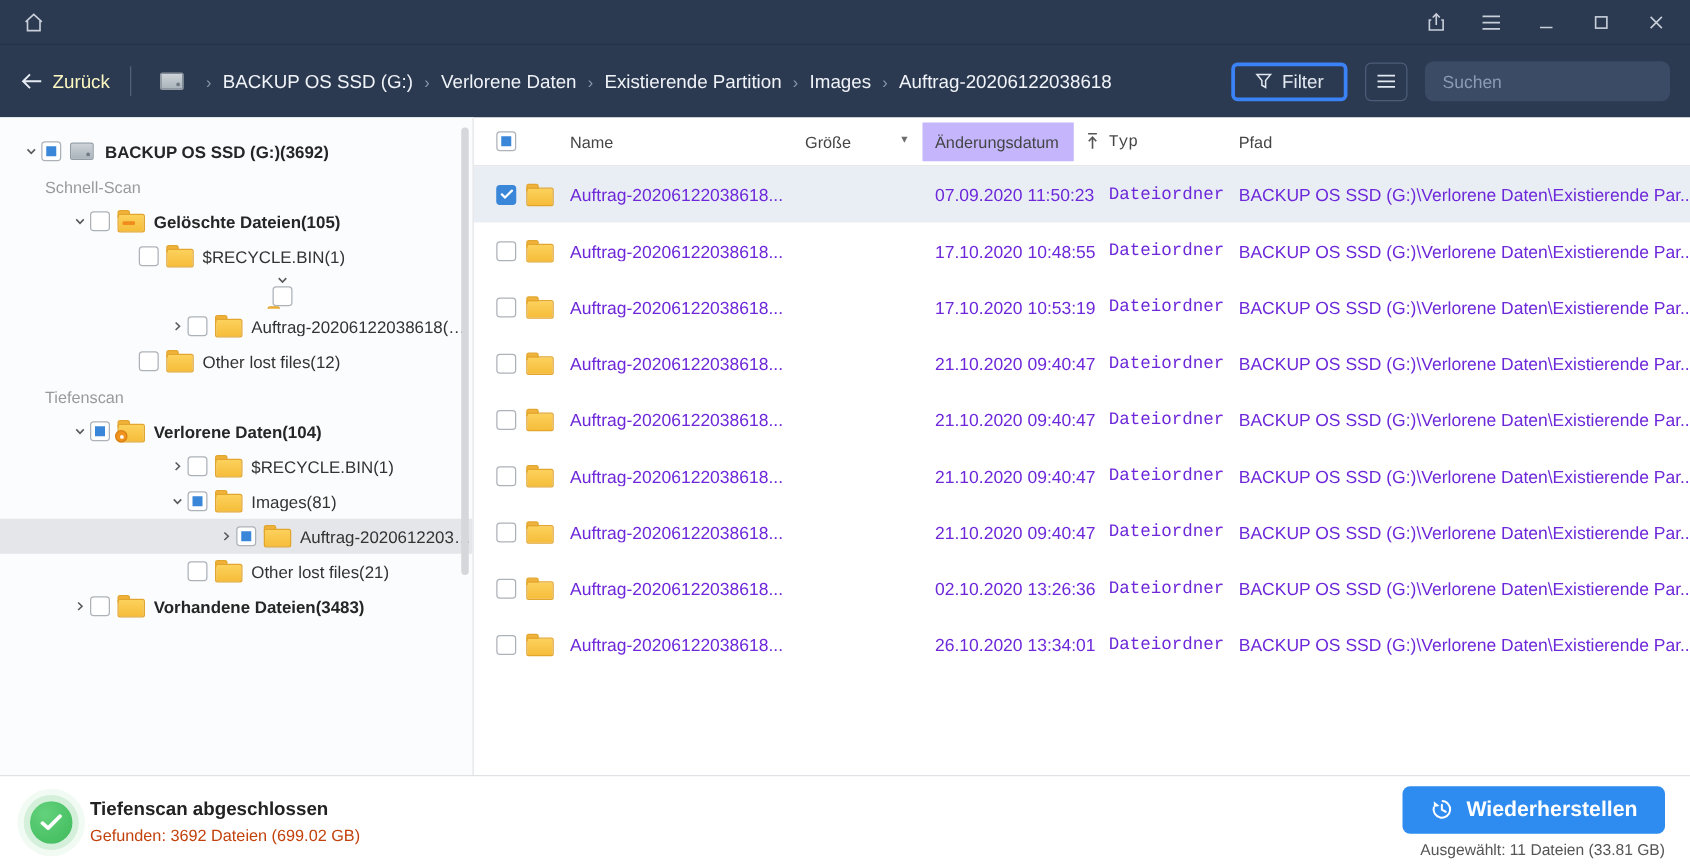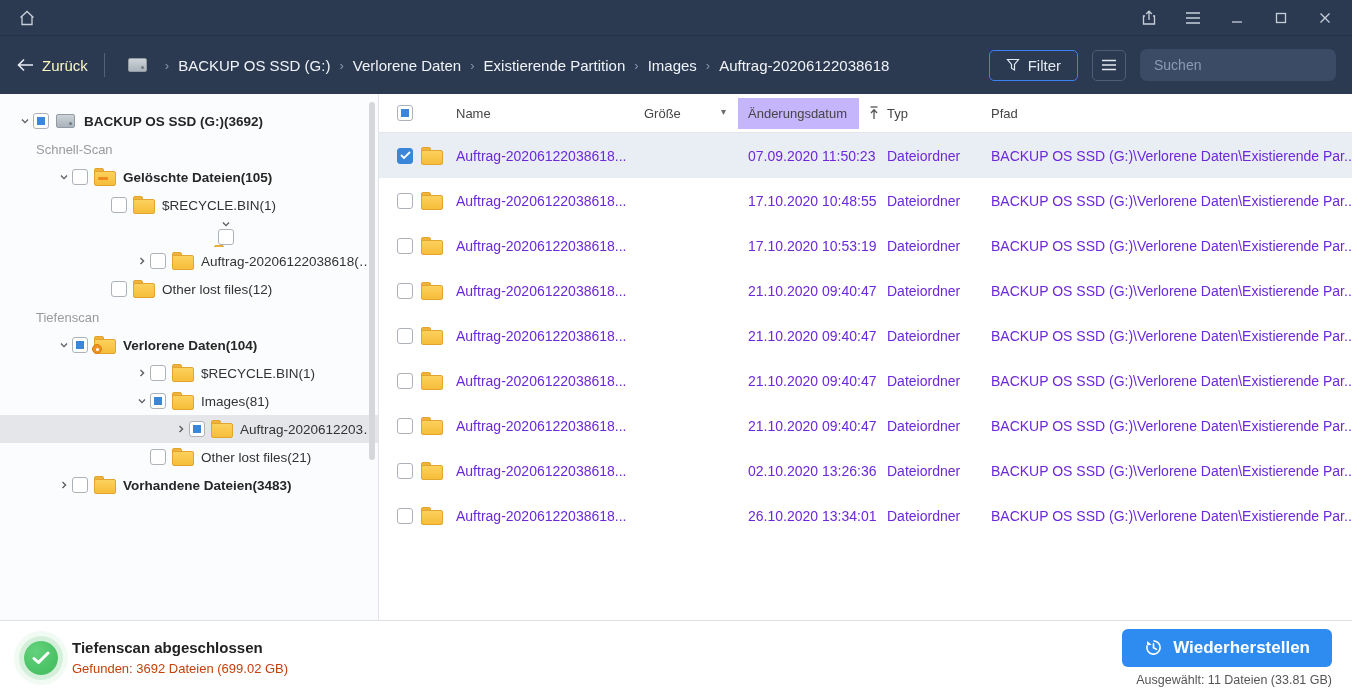--- a/index.html
+++ b/index.html
@@ -15,21 +15,21 @@
 
   
   .navbar { height:58px; background:#2b3a51; display:flex; align-items:center;
     padding:0 16px; color:#eef2f8; }
   .back { display:flex; align-items:center; gap:8px; font-size:15px; color:#fef9c3; }
   .nav-divider { width:1px; height:24px; background:#52617b; margin:0 16px; }
   .breadcrumb { display:flex; align-items:center; gap:9px; font-size:15px; flex:1; min-width:0; }
   .crumb-sep { color:#8b96aa; font-size:13px; }
   .crumb { color:#f0f3f8; white-space:nowrap; }
   .nav-right { display:flex; align-items:center; gap:14px; }
-  .filter-btn { display:flex; align-items:center; gap:8px; border:1px solid #3b82f6;
+  .filter-btn { display:flex; align-items:center; gap:8px; border:3px solid #3b82f6;
     border-radius:5px; height:31px; padding:5px 16px; font-size:15px; color:#e3e9f1; }
   .view-btn { border:1px solid #4d5d78; border-radius:5px; height:31px; width:34px;
     display:flex; align-items:center; justify-content:center; }
   .searchbox { width:196px; height:32px; background:#3b4b66; border-radius:7px;
     display:flex; align-items:center; padding:0 10px 0 14px; }
   .searchbox input { flex:1; background:transparent; border:none; outline:none;
     color:#dfe6f0; font-size:14px; font-family:inherit; }
   .searchbox input::placeholder { color:#8c9bb3; }
 
   
@@ -73,21 +73,21 @@
   .thead { height:39px; display:flex; align-items:center; padding-left:18px;
     border-bottom:1px solid #e4e6e8; font-size:13px; color:#454545; }
   .trow { height:45px; display:flex; align-items:center; padding-left:18px;
     font-size:14px; color:#6d28d9; }
   .trow.selected { background:#e9eef5; }
   .c-check { width:16px; flex:none; }
   .c-icon { width:22px; height:18px; margin-left:8px; flex:none; position:relative; }
   .c-name { width:188px; margin-left:13px; overflow:hidden; text-overflow:ellipsis; white-space:nowrap; }
   .c-size { width:96px; flex:none; display:flex; justify-content:space-between; }
   .c-date { width:147px; flex:none; padding-left:8px; white-space:nowrap; display:flex; align-items:center; }
-  .c-type { width:104px; flex:none; white-space:nowrap; }
+  .c-type { width:104px; flex:none; white-space:nowrap;font-family:Liberation Mono, monospace; }
   .c-path { flex:1; min-width:0; overflow:hidden; white-space:nowrap; }
   .hdr-date-hl { background:#c4b5fd; padding:8px 12px 8px 10px; margin-left:-10px; }
   .sort-arrow { margin-left:10px; display:flex; align-items:center; }
   .size-caret { color:#6d6d6d; font-size:10px; margin-right:14px; }
 
   
   .footer { height:74px; border-top:1px solid #dfe1e4; display:flex; align-items:center;
     justify-content:space-between; padding:0 20px 0 24px; background:#fff; }
   .status { display:flex; align-items:center; gap:14px; }
   .status-icon { width:34px; height:34px; border-radius:50%;

